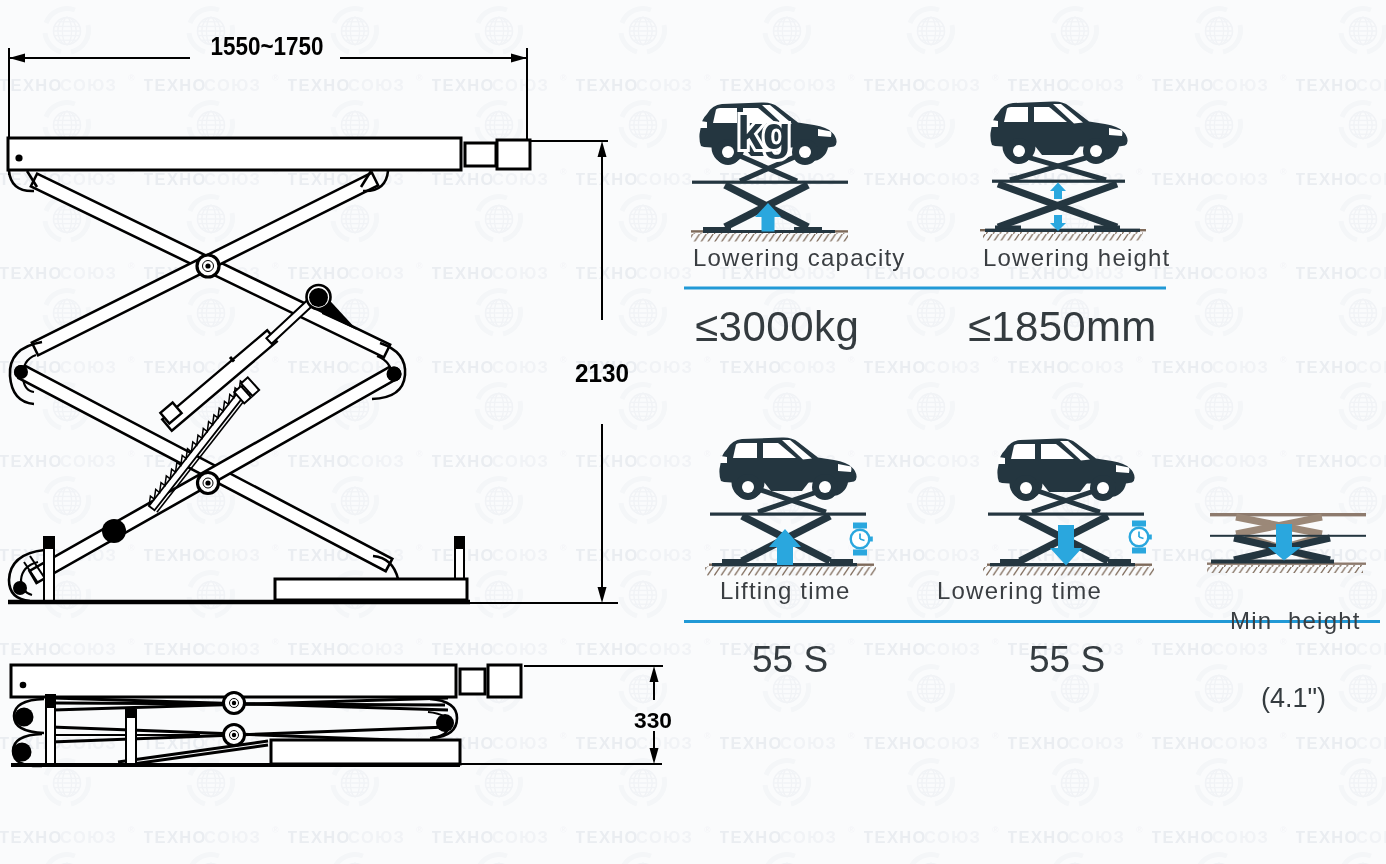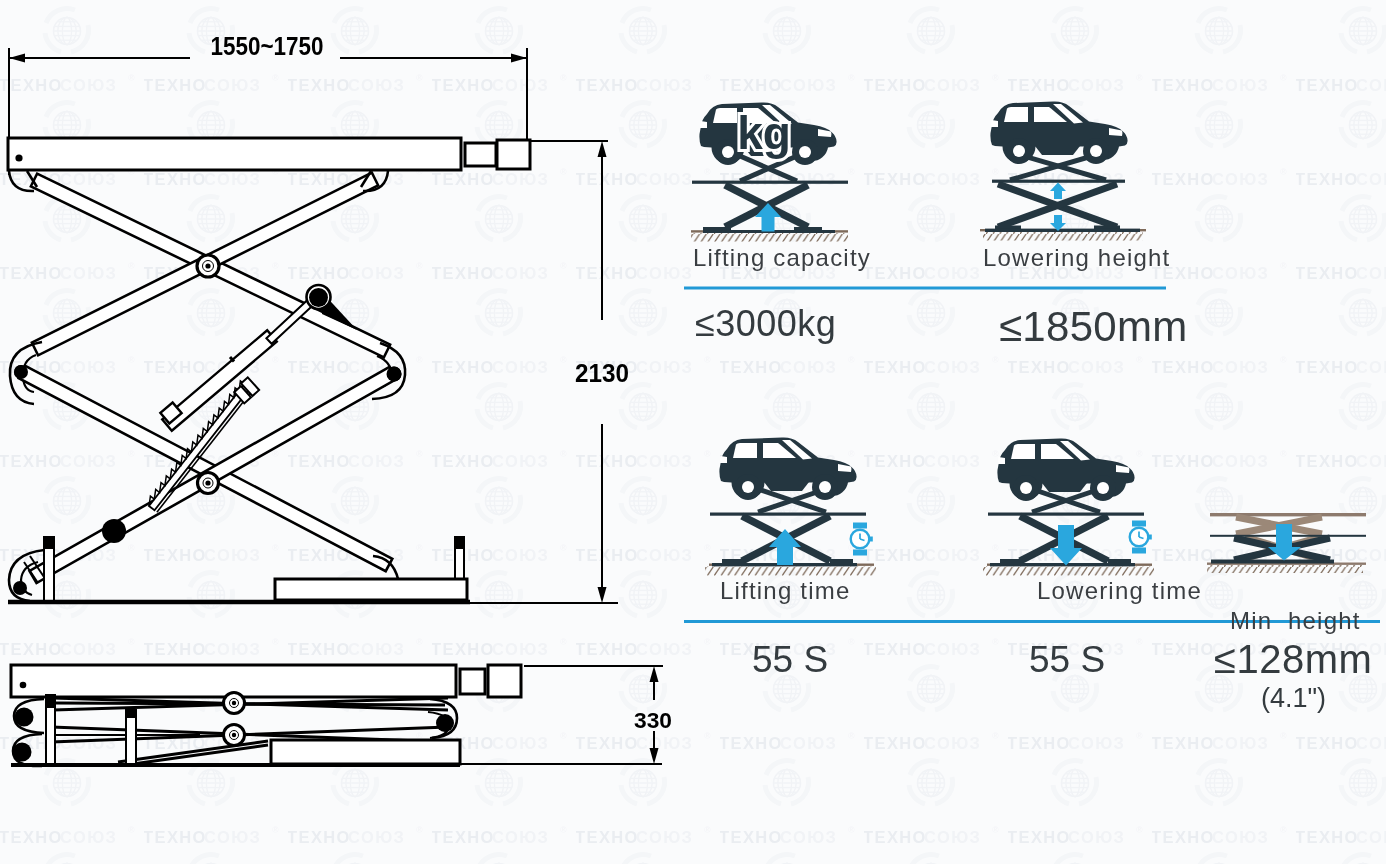--- a/index.html
+++ b/index.html
@@ -334,26 +334,25 @@
   <rect x="1207" y="562.5" width="159" height="2.4" fill="#8d7a6d"></rect>
   <rect x="1211" y="559.5" width="123" height="4" fill="#243640"></rect>
   <rect x="1207" y="565" width="156" height="8" fill="url(#hatch)"></rect>
   <path d="M 1276,524 L 1292,524 L 1292,547 L 1301,547 L 1284,560.5 L 1268,547 L 1276,547 Z" fill="#2aa7de"></path>
 </g>
 
 <rect x="684" y="286.5" width="482" height="3" fill="#2199d6"></rect>
 <rect x="684" y="620" width="696" height="3" fill="#2199d6"></rect>
 </svg>
 
-<div class="lbl" style="left:693px;top:244px">Lifting capacity</div>
+<div class="lbl" style="left:693px;top:244px">Lowering capacity</div>
 <div class="lbl" style="left:983px;top:244px">Lowering height</div>
 <div class="lbl" style="left:720px;top:577px">Lifting time</div>
-<div class="lbl" style="left:1037px;top:577px">Lowering time</div>
+<div class="lbl" style="left:937px;top:577px">Lowering time</div>
 <div class="lbl" style="left:1230px;top:607px">Min  height</div>
 
-<div class="val" style="left:695px;top:303px;font-size:36px;letter-spacing:0.5px">≤3000kg</div>
-<div class="val" style="left:999px;top:303px;font-size:42px;letter-spacing:0.3px">≤1850mm</div>
+<div class="val" style="left:695px;top:303px;font-size:42px;letter-spacing:0.5px">≤3000kg</div>
+<div class="val" style="left:968px;top:303px;font-size:42px;letter-spacing:0.3px">≤1850mm</div>
 <div class="val" style="left:752px;top:639px;font-size:37px">55 S</div>
 <div class="val" style="left:1029px;top:639px;font-size:37px">55 S</div>
-<div class="val" style="left:1214px;top:637px;font-size:40px;letter-spacing:0.5px">≤128mm</div>
 <div class="val" style="left:1261px;top:683px;font-size:27px">(4.1")</div>
 
 </div>
 
 </body></html>

